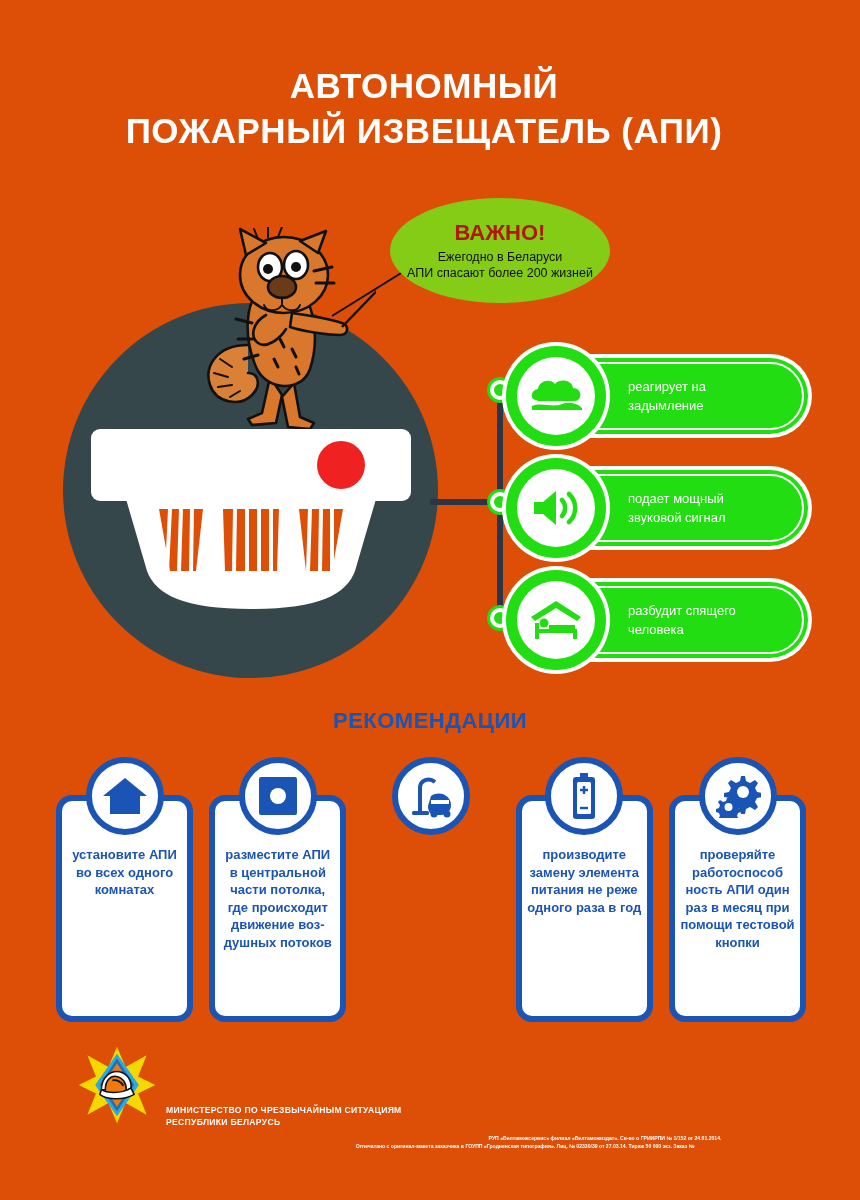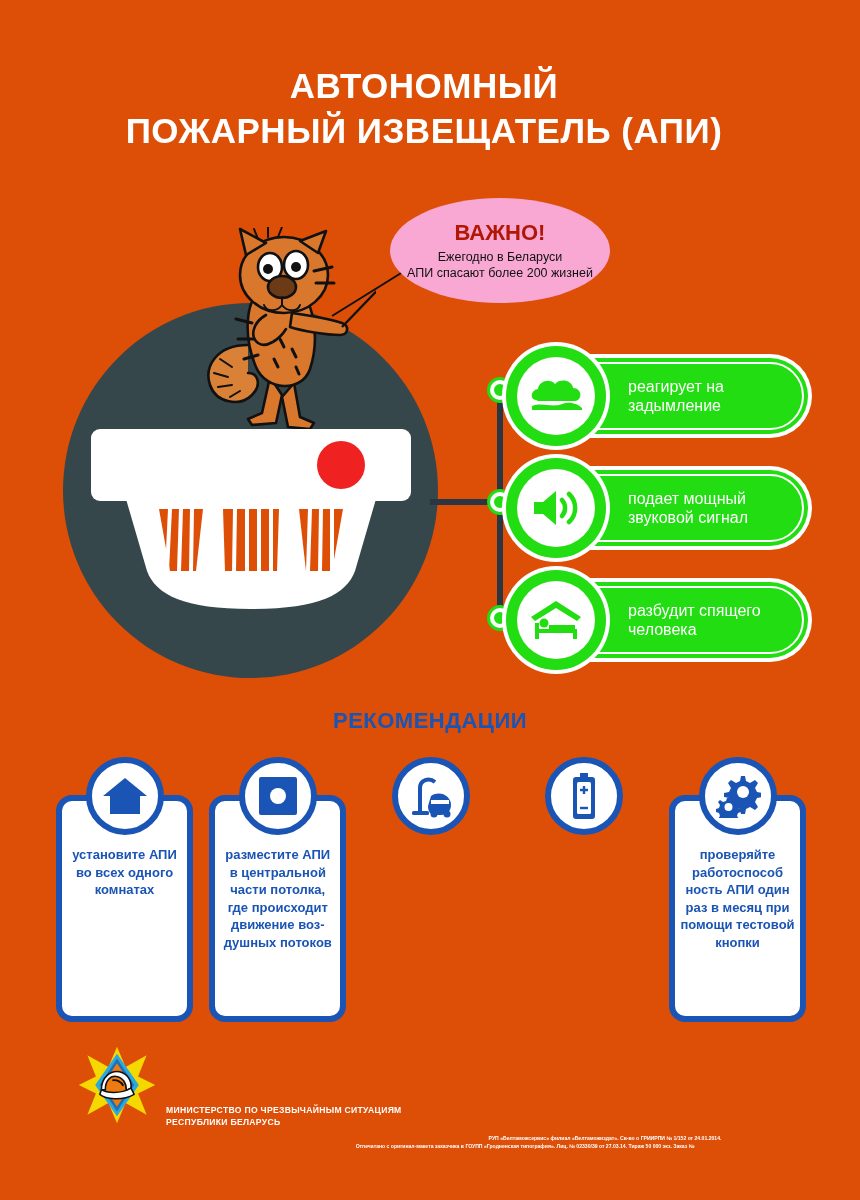--- a/index.html
+++ b/index.html
@@ -22,21 +22,21 @@
     position:absolute;left:0;top:63px;width:848px;
     text-align:center;color:#ffffff;
     font-weight:bold;font-size:35px;line-height:45px;
     letter-spacing:0.5px;
   }
   .title .l2{font-size:35px;display:block;}
 
   
   .bubble{
     position:absolute;left:390px;top:198px;width:220px;height:105px;
-    background:#f9a8d4;border-radius:50%/50%;
+    background:#84cc16;border-radius:50%/50%;
     display:flex;flex-direction:column;align-items:center;justify-content:center;
     text-align:center;
   }
   .bubble .imp{
     color:#b01705;font-weight:bold;font-size:22px;line-height:24px;
     margin-bottom:4px;
   }
   .bubble .btxt{
     color:#111111;font-size:12.5px;line-height:16px;font-weight:normal;
     padding:0 12px;
@@ -76,21 +76,21 @@
     box-shadow:0 0 0 4px #ffffff;
     display:flex;align-items:center;justify-content:center;
   }
   .badge .circ .inner{
     width:78px;height:78px;border-radius:50%;background:#ffffff;
     display:flex;align-items:center;justify-content:center;
   }
   .badge .blabel{
     position:absolute;left:100px;top:0;width:170px;height:76px;
     display:flex;align-items:center;
-    color:#ffffff;font-size:16px;line-height:19px;font-weight:normal;
+    color:#ffffff;font-size:13px;line-height:19px;font-weight:normal;
   }
   #badge0{top:358px;}
   #badge1{top:470px;}
   #badge2{top:582px;}
 
   
   .rec-title{
     position:absolute;left:0;top:708px;width:860px;text-align:center;
     color:#1a54b4;font-weight:bold;font-size:22px;letter-spacing:0.5px;
   }
@@ -340,20 +340,23 @@
     <div class="card">
       <div class="cicon">
         <svg width="26" height="46" viewBox="0 0 26 46">
           <rect x="9" y="0" width="8" height="4" fill="#1a54b4"></rect>
           <rect x="2" y="4" width="22" height="42" rx="3" fill="#1a54b4"></rect>
           <rect x="6" y="9" width="14" height="32" rx="1.5" fill="#ffffff"></rect>
           <path d="M13 13 L13 21 M9 17 L17 17" stroke="#1a54b4" stroke-width="2.4"></path>
           <path d="M9 35 L17 35" stroke="#1a54b4" stroke-width="2.4"></path>
         </svg>
       </div>
+      <div class="cbody">
+        <div class="ctext">производите замену элемента питания не реже одного раза в год</div>
+      </div>
     </div>
 
     <div class="card">
       <div class="cicon">
         <svg width="46" height="44" viewBox="0 0 46 44">
           <g fill="#1a54b4">
             <path d="M26 2 l4 0 1 5 4 2 5-3 3 3 -3 5 2 4 5 1 0 4 -5 1 -2 4 3 5 -3 3 -5-3 -4 2 -1 5 -4 0 -1-5 -4-2 -5 3 -3-3 3-5 -2-4 -5-1 0-4 5-1 2-4 -3-5 3-3 5 3 4-2 Z"></path>
             <circle cx="28" cy="18" r="6" fill="#ffffff"></circle>
             <path d="M12 24 l3 0 1 3 3 1 3-2 2 2 -2 3 1 3 3 1 0 3 -3 1 -1 3 2 3 -2 2 -3-2 -3 1 -1 3 -3 0 -1-3 -3-1 -3 2 -2-2 2-3 -1-3 -3-1 0-3 3-1 1-3 -2-3 2-2 3 2 3-1 Z"></path>
             <circle cx="13.5" cy="33" r="4" fill="#ffffff"></circle>

